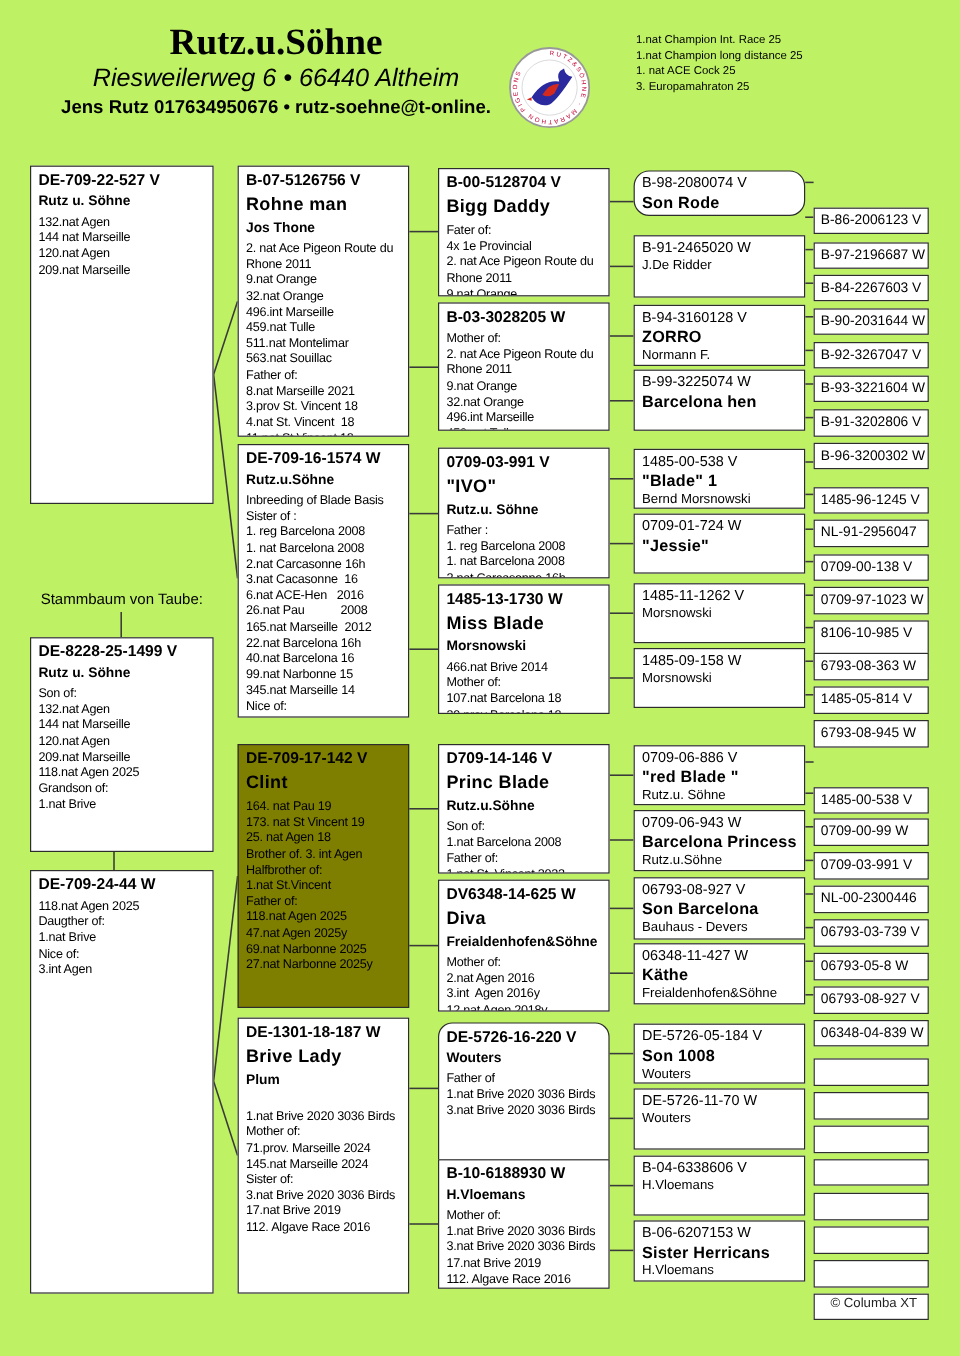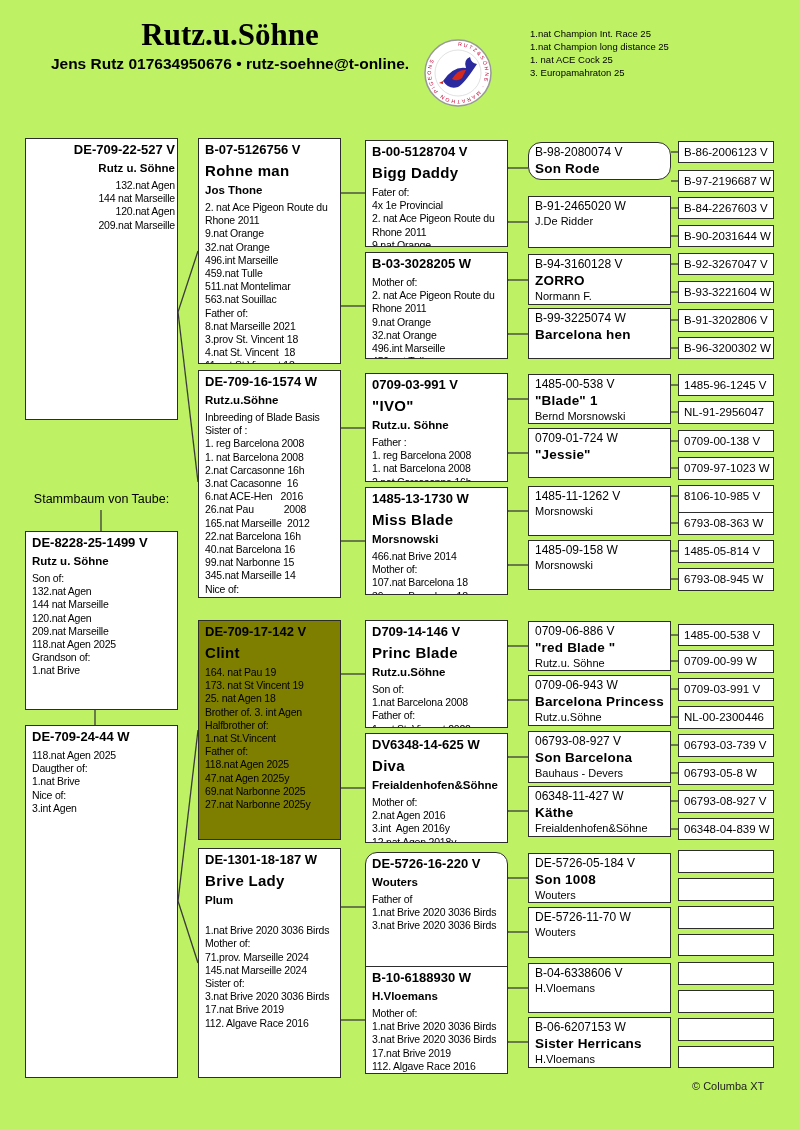--- a/index.html
+++ b/index.html
@@ -28,30 +28,31 @@
   .pbox .bname { font-weight:bold; font-size:15px; line-height:18px; margin-top:4px; letter-spacing:.3px; }
   .pbox .breeder { font-weight:bold; font-size:11.5px; line-height:14px; margin-top:3px; }
   .pbox .lines { margin-top:4px; }
   .pbox .ln { font-size:10.5px; line-height:13.2px; min-height:13.2px; letter-spacing:-.2px; white-space:pre-wrap; }
 
   .pbox.md { padding:2px 2px 2px 6px; }
   .pbox.md .ring { font-weight:400; font-size:12px; line-height:15px; }
   .pbox.md .bname { font-size:13.5px; line-height:16px; margin-top:1px; letter-spacing:.2px; }
   .pbox.md .breeder { font-weight:400; font-size:11px; line-height:13px; margin-top:1px; }
 
-  .pbox.s { padding:2px 2px 1px 5px; }
+  .pbox.s { padding:2px 2px 1px 5px;margin-top:32px; }
   .pbox.s .ring { font-weight:400; font-size:11.5px; line-height:15px; padding-top:1px; }
 </style>
 </head>
 <body>
 
 <div id="page">
 
   <div class="hleft">
     <div class="title">Rutz.u.Söhne</div>
+    <div class="addr">Riesweilerweg 6 • 66440 Altheim</div>
     <div class="contact">Jens Rutz 017634950676 • rutz-soehne@t-online.</div>
   </div>
 
   <svg class="logo" viewBox="0 0 70 70">
     <circle cx="35" cy="35" r="33" fill="#ffffff" stroke="#999999" stroke-width="1.5"></circle>
     <circle cx="35" cy="35" r="23" fill="none" stroke="#cccccc" stroke-width="0.6"></circle>
     <path id="tp" d="M35,8 a27,27 0 1,1 -0.01,0" fill="none"></path>
     <text font-size="5.2" fill="#c00033" letter-spacing="1.6" font-family="Liberation Sans, sans-serif">
       <textPath href="#tp">RUTZ&amp;SÖHNE · MARATHON PIGEONS</textPath>
     </text>
@@ -120,21 +121,21 @@
       <line x1="671" y1="661" x2="678" y2="661"></line>
       <line x1="671" y1="689" x2="678" y2="689"></line>
       <line x1="671" y1="717" x2="678" y2="717"></line>
       <line x1="671" y1="745" x2="678" y2="745"></line>
       <line x1="671" y1="773" x2="678" y2="773"></line>
       <line x1="671" y1="801" x2="678" y2="801"></line>
       <line x1="671" y1="829" x2="678" y2="829"></line>
     </svg>
 
   <div id="tree">
-      <div class="pbox lg" style="left: 25px; top: 138px; width: 153px; height: 282px; text-align: right;">
+      <div class="pbox lg" style="left: 25px; top: 138px; width: 153px; height: 282px;">
         <div class="ring">DE-709-22-527 V</div>
         <div class="breeder">Rutz u. Söhne</div>
         <div class="lines">
           <div class="ln">132.nat Agen</div>
           <div class="ln">144 nat Marseille</div>
           <div class="ln">120.nat Agen</div>
           <div class="ln">209.nat Marseille</div>
         </div>
       </div>
       <div class="pbox lg" style="left: 25px; top: 531px; width: 153px; height: 179px;">

